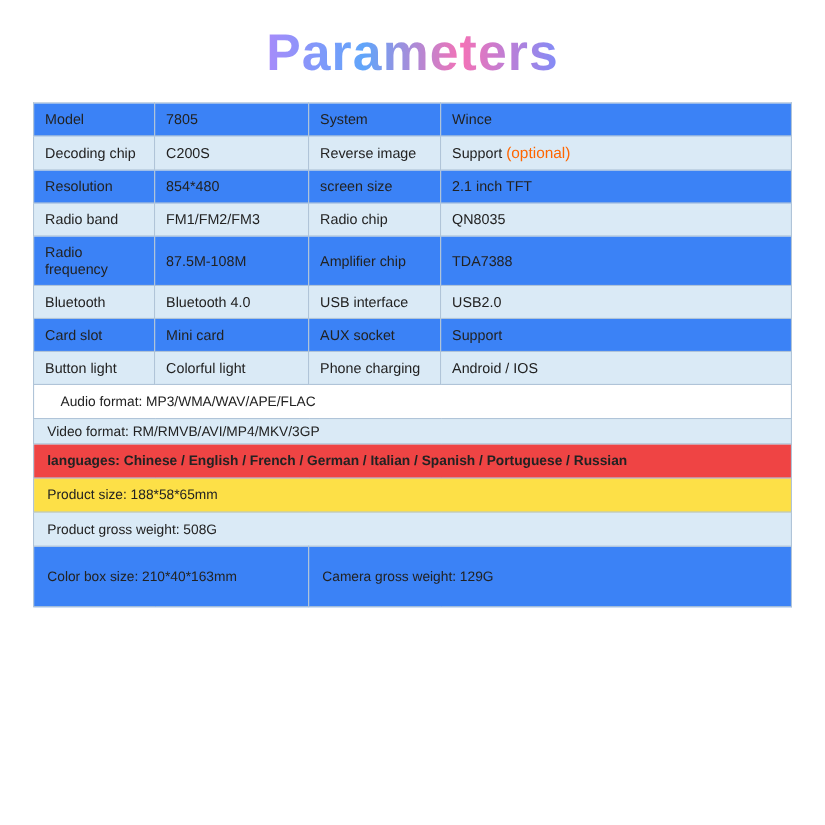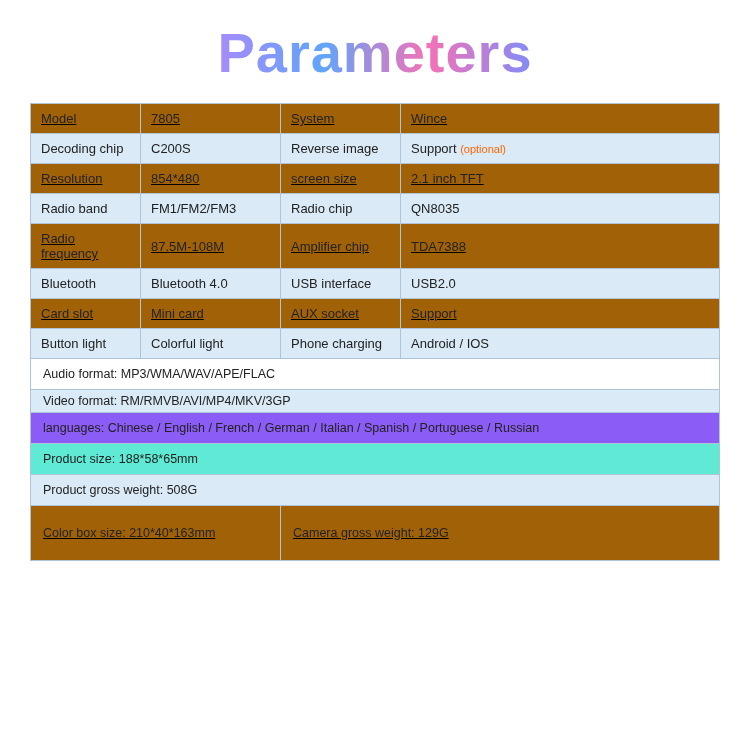--- a/index.html
+++ b/index.html
@@ -13,42 +13,41 @@
     .page-wrapper {
       width: 750px;
       background: #fff;
       padding: 10px 0 20px 0;
     }
     .title-section {
       text-align: center;
       padding: 10px 0 18px 0;
     }
     .title-text {
-      font-size: 56px;
+      font-size: 47px;
       font-weight: bold;
       background: linear-gradient(90deg, #a78bfa, #60a5fa, #f472b6, #818cf8);
       -webkit-background-clip: text;
       -webkit-text-fill-color: transparent;
       background-clip: text;
       letter-spacing: 1px;
     }
     .params-table {
       width: 92%;
       margin: 0 auto;
       border-collapse: collapse;
       border: 1px solid #b0c4d8;
     }
     .params-table td {
       border: 1px solid #b0c4d8;
       padding: 7px 10px;
       vertical-align: middle;
     }
     .row-odd {
-      background-color: #a16207;
-      text-decoration: underline;
+      background-color: #3b82f6;
     }
     .row-even {
       background-color: #daeaf6;
     }
     .label-cell {
       color: #222;
       font-weight: normal;
       width: 110px;
     }
     .value-cell {
@@ -58,21 +57,21 @@
     .label-cell2 {
       color: #222;
       font-weight: normal;
       width: 120px;
     }
     .value-cell2 {
       color: #222;
     }
     .support-optional {
       color: #ff6600;
-      font-size: 11px;
+      font-size: 14px;
     }
     .info-row {
       font-size: 12.5px;
       color: #222;
     }
   </style>
 </head>
 <body>
 
 <div class="page-wrapper">
@@ -127,29 +126,29 @@
         </tr>
         <tr class="row-even">
           <td class="label-cell">Button light</td>
           <td class="value-cell">Colorful light</td>
           <td class="label-cell2">Phone charging</td>
           <td class="value-cell2">Android / IOS</td>
         </tr>
       </tbody>
     <tbody id="info-rows">
         <tr style="background-color: rgb(255, 255, 255);">
-          <td colspan="4" class="info-row" style="padding: 8px 12px;">Audio format: MP3/WMA/WAV/APE/FLAC</td>
+          <td colspan="4" class="info-row" style="padding: 8px 24px;">Audio format: MP3/WMA/WAV/APE/FLAC</td>
         </tr>
         <tr style="background-color: rgb(218, 234, 246);">
           <td colspan="4" class="info-row" style="padding: 4px 12px;">Video format: RM/RMVB/AVI/MP4/MKV/3GP</td>
         </tr>
-        <tr style="background-color: #8b5cf6;">
+        <tr style="background-color: #ef4444; font-weight: bold;">
           <td colspan="4" class="info-row" style="padding: 8px 12px;">languages: Chinese / English / French / German / Italian / Spanish / Portuguese / Russian</td>
         </tr>
-        <tr style="background-color: #5eead4;">
+        <tr style="background-color: #fde047;">
           <td colspan="4" class="info-row" style="padding: 8px 12px;">Product size: 188*58*65mm</td>
         </tr>
         <tr style="background-color: rgb(218, 234, 246);">
           <td colspan="4" class="info-row" style="padding: 8px 12px;">Product gross weight: 508G</td>
         </tr>
       </tbody>
     <tbody id="last-row">
         <tr class="row-odd">
           <td colspan="2" class="info-row" style="padding: 8px 12px;">Color box size: 210*40*163mm</td>
           <td colspan="2" class="info-row" style="padding: 20px 12px;">Camera gross weight: 129G</td>

